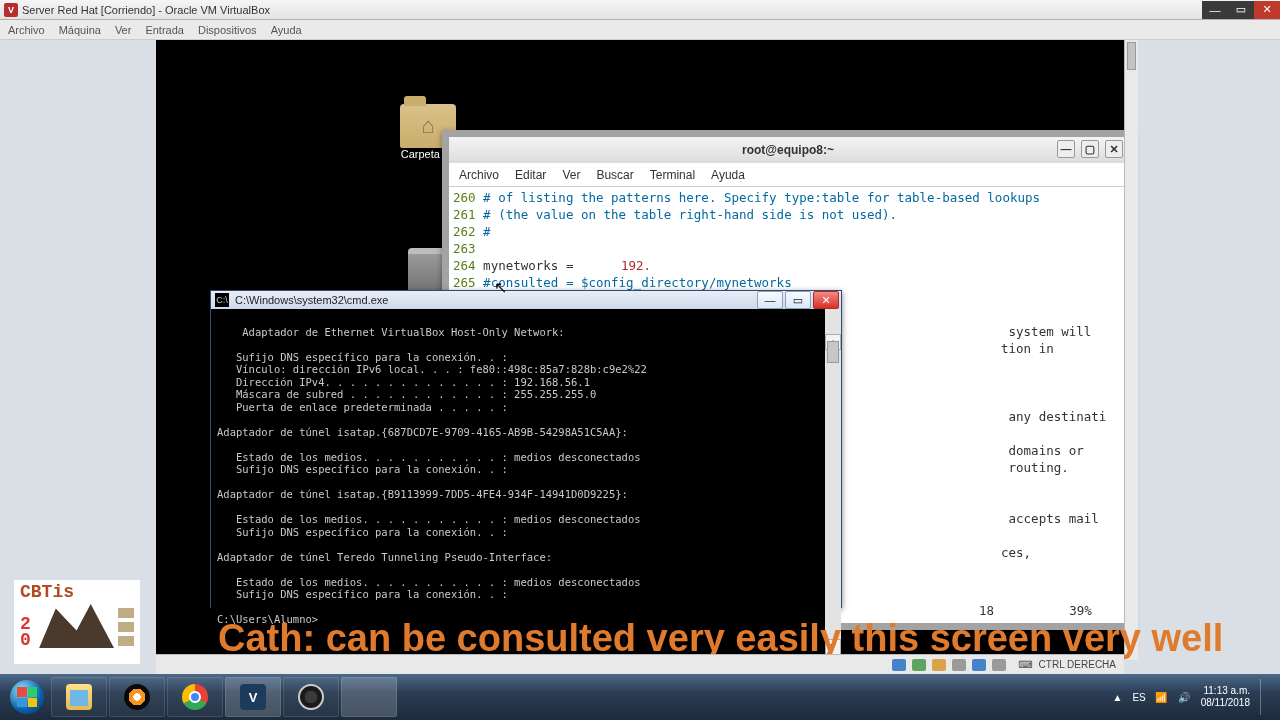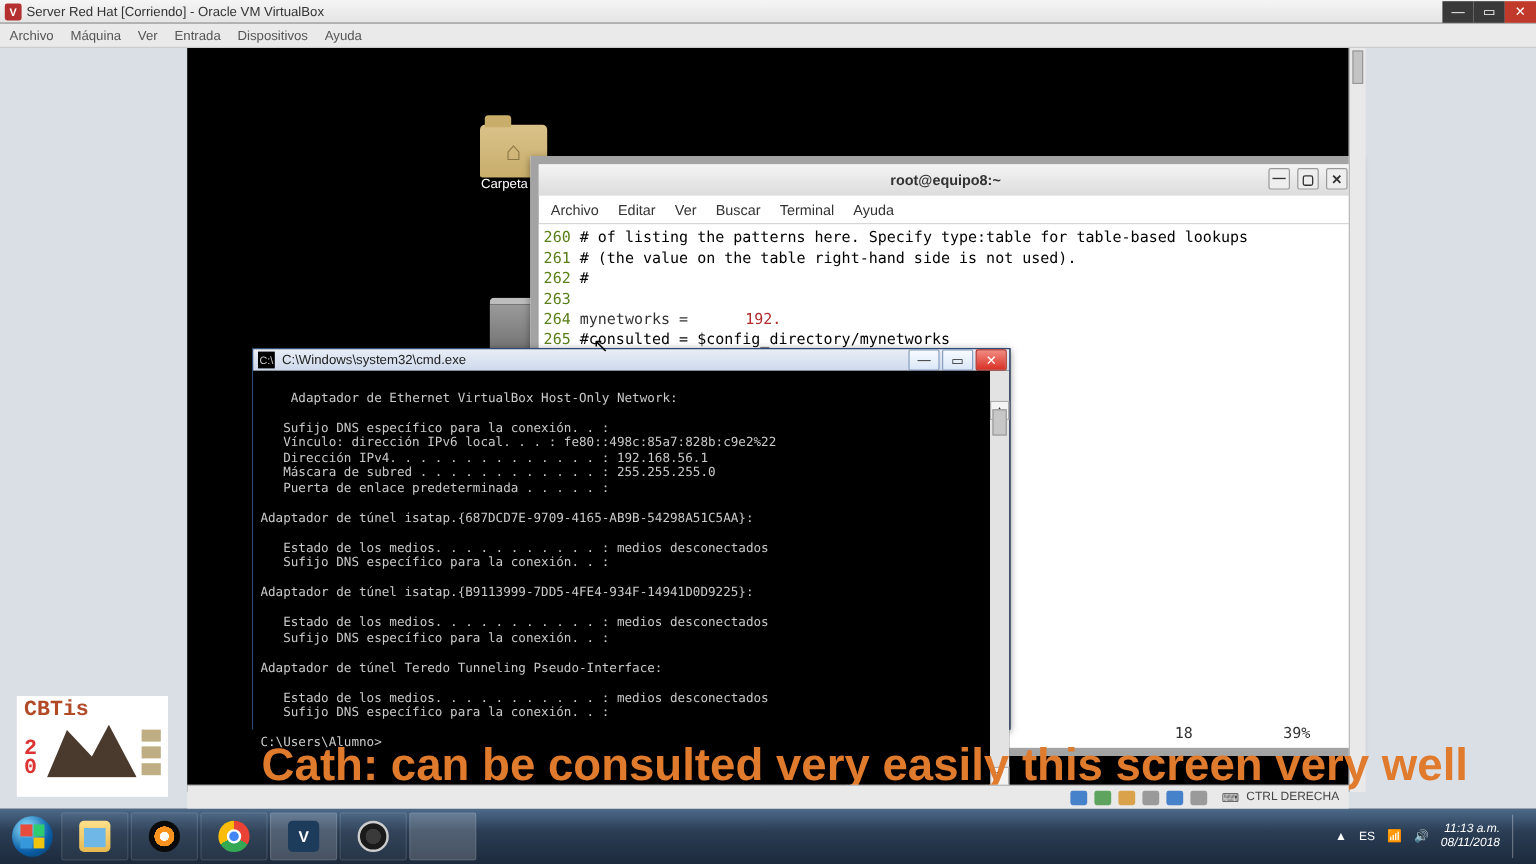--- a/index.html
+++ b/index.html
@@ -29,21 +29,21 @@
   .desk-icon.trash .glyph{width:40px;height:48px;margin:0 auto;background:linear-gradient(#9a9a9a,#6e6e6e);border-radius:4px 4px 6px 6px;border-top:6px solid #bdbdbd;}
 
   
   .gterm { position:absolute; left:286px; top:90px; width:692px; height:500px; background:#fff; border:7px solid #a3a3a3; box-shadow:0 2px 6px rgba(0,0,0,.4); display:flex; flex-direction:column;}
   .gterm-title { height:26px; background:linear-gradient(#f4f4f4,#dcdcdc); display:flex; align-items:center; justify-content:center; position:relative; font-size:12px; font-weight:bold; color:#333;}
   .gterm-title .wbtns{position:absolute;right:4px;top:3px;display:flex;gap:6px;}
   .gterm-title .wbtn{width:18px;height:18px;border:1px solid #999;background:#eee;display:flex;align-items:center;justify-content:center;font-size:11px;border-radius:2px;}
   .gterm-menu { height:24px; display:flex; align-items:center; gap:16px; padding:0 10px; font-size:12px; color:#333; border-bottom:1px solid #ccc;}
   .gterm-body { flex:1; background:#fff; font-family:"DejaVu Sans Mono","Consolas",monospace; font-size:12.5px; line-height:17px; padding:2px 4px; white-space:pre; color:#333; position:relative; overflow:hidden;}
   .gterm-body .ln{color:#5a7f18;}
-  .gterm-body .cm{color:#000000;text-align:center;}
+  .gterm-body .cm{color:#0369a1;text-align:center;}
   .gterm-body .kw{color:#333;}
   .gterm-body .num{color:#b02b2b;margin-left:40px;}
   .gterm-body .right-frag{position:absolute;left:552px;top:136px;color:#333;}
   .gterm-body .status{position:absolute;left:530px;bottom:4px;color:#333;}
 
   
   .cmd { position:absolute; left:210px; top:290px; width:632px; height:318px; border:1px solid #2d4a7a; background:#000; display:flex; flex-direction:column; box-shadow:0 2px 6px rgba(0,0,0,.5);}
   .cmd-title { height:22px; background:linear-gradient(#e9eef6,#cdd9ec); display:flex; align-items:center; font-size:11px; color:#222; padding-left:4px;}
   .cmd-title .cicon{width:14px;height:14px;background:#000;color:#ccc;font-size:9px;display:flex;align-items:center;justify-content:center;margin-right:6px;}
   .cmd-title .csp{flex:1;}
@@ -70,21 +70,21 @@
   
   .taskbar { position:absolute; left:0; right:0; bottom:0; height:46px; background:linear-gradient(#4d6a8a 0%,#2b3e55 40%,#1c2a3c 100%); display:flex; align-items:center; padding:0 4px;}
   .taskbar .start{width:46px;height:46px;display:flex;align-items:center;justify-content:center;}
   .taskbar .start .orb{width:34px;height:34px;border-radius:50%;background:radial-gradient(circle at 35% 30%,#8fe3ff,#0a5fa8 60%,#05365f);display:grid;grid-template:1fr 1fr/1fr 1fr;gap:1px;padding:7px;}
   .taskbar .start .orb span:nth-child(1){background:#e74c3c;} .taskbar .start .orb span:nth-child(2){background:#2ecc71;}
   .taskbar .start .orb span:nth-child(3){background:#3498db;} .taskbar .start .orb span:nth-child(4){background:#f1c40f;}
   .taskbar .tbtn{width:56px;height:40px;margin:0 1px;border:1px solid rgba(255,255,255,.12);border-radius:2px;display:flex;align-items:center;justify-content:center;background:rgba(255,255,255,.04);}
   .taskbar .tbtn.active{background:rgba(255,255,255,.18);}
   .taskbar .tsp{flex:1;}
   .taskbar .tray{display:flex;align-items:center;gap:10px;color:#fff;font-size:10px;padding-right:6px;}
-  .taskbar .tray .clock{text-align:right;line-height:12px;font-style:italic;}
+  .taskbar .tray .clock{text-align:right;line-height:12px;}
   .ico{width:26px;height:26px;border-radius:4px;}
   .ico.explorer{background:linear-gradient(#ffe08a,#e6b84f);position:relative;}
   .ico.explorer::after{content:"";position:absolute;inset:6px 4px 4px 4px;background:#6fb7e6;}
   .ico.wmp{background:radial-gradient(circle,#fff 20%,#f7931e 21% 45%,#0a0a0a 46%);border-radius:50%;}
   .ico.chrome{border-radius:50%;background:conic-gradient(#ea4335 0 120deg,#34a853 120deg 240deg,#fbbc05 240deg 360deg);position:relative;}
   .ico.chrome::after{content:"";position:absolute;inset:7px;border-radius:50%;background:#4285f4;border:2px solid #fff;}
   .ico.vbox{background:#1d3b5b;color:#fff;display:flex;align-items:center;justify-content:center;font-weight:bold;font-size:13px;}
   .ico.obs{border-radius:50%;background:radial-gradient(circle,#3a3a3a 40%,#1a1a1a 42%);border:2px solid #ccc;}
 
   
@@ -145,21 +145,36 @@
         <span>Ayuda</span>
       </div>
       <div class="gterm-body" id="gterm-body"><span class="ln">260</span> <span class="cm"># of listing the patterns here. Specify type:table for table-based lookups</span>
 <span class="ln">261</span> <span class="cm"># (the value on the table right-hand side is not used).</span>
 <span class="ln">262</span> <span class="cm">#</span>
 <span class="ln">263</span> <span class="kw"></span>
 <span class="ln">264</span> <span class="kw">mynetworks = </span><span class="num">192.</span>
 <span class="ln">265</span> <span class="cm">#consulted = $config_directory/mynetworks</span>
 <span class="ln">266</span> <span class="cm">#mynetworks = hash:/etc/postfix/network_table</span>
 <span class="ln">267</span> <span class="kw"></span>
-<div class="status">18          39%</div></div>
+<div class="right-frag"> system will
+tion in
+
+
+
+ any destinati
+
+ domains or
+ routing.
+
+
+ accepts mail
+
+ces,
+
+</div><div class="status">18          39%</div></div>
     </div>
 
   </div>
   <div class="guest-right-strip">
      <div class="thumb" style="position:absolute;top:2px;left:2px;right:2px;height:28px;background:#c3c3c3;border:1px solid #999;"></div>
   </div>
 </div>
 
 <div class="cmd">
   <div class="cmd-title">

